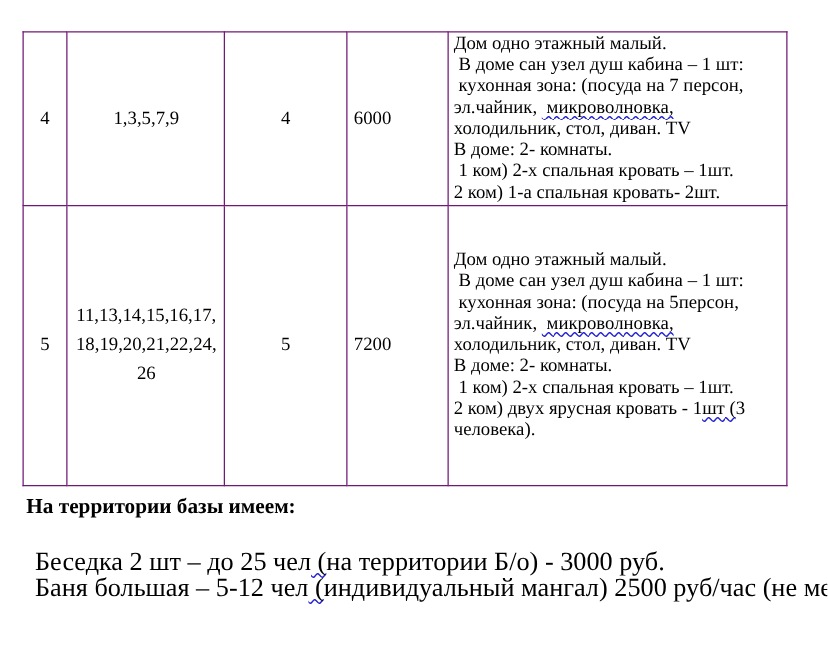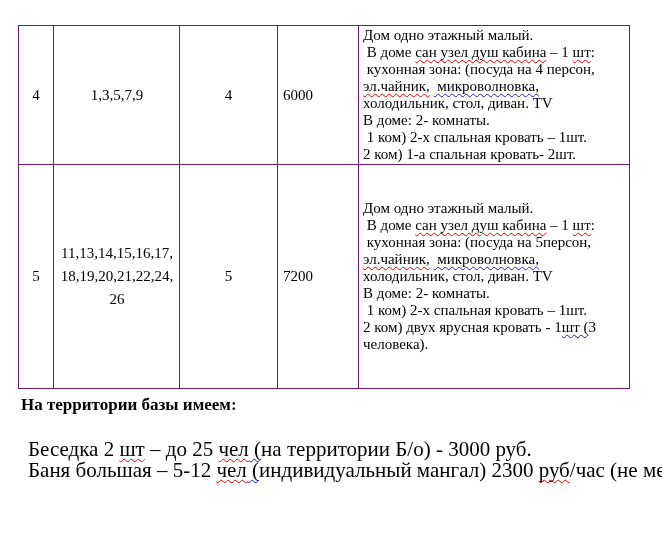--- a/index.html
+++ b/index.html
@@ -51,21 +51,20 @@
     left: 28px;
     top: 439px;
   }
   .facilities-list .tline {
     font-size: 21px;
     line-height: 20.8px;
     white-space: pre;
   }
   
   .wr {
-    text-decoration: underline;
     text-decoration-style: wavy;
     text-decoration-color: #e60000;
     text-decoration-thickness: 1px;
     text-underline-offset: 2px;
     text-decoration-skip-ink: none;
   }
   .wb {
     text-decoration: underline;
     text-decoration-style: wavy;
     text-decoration-color: #2222d4;
@@ -90,21 +89,21 @@
     </colgroup>
     <tbody>
       <tr class="row-a">
         <td class="c-num">4</td>
         <td class="c-houses">1,3,5,7,9</td>
         <td class="c-cap">4</td>
         <td class="c-price">6000</td>
         <td class="c-desc">
             <div class="tline"><span>Дом одно этажный малый.</span></div>
             <div class="tline"><span> В доме </span><span class="wr">сан узел душ кабина</span><span> – 1 </span><span class="wr">шт</span><span>:</span></div>
-            <div class="tline"><span> кухонная зона: (посуда на 4 персон,</span></div>
+            <div class="tline"><span> кухонная зона: (посуда на 7 персон,</span></div>
             <div class="tline"><span class="wr">эл.чайник,</span><span> </span><span class="wb"> микроволновка,</span></div>
             <div class="tline"><span>холодильник, стол, диван. TV</span></div>
             <div class="tline"><span>В доме: 2- комнаты.</span></div>
             <div class="tline"><span> 1 ком) 2-х спальная кровать – 1шт.</span></div>
             <div class="tline"><span>2 ком) 1-а спальная кровать- 2шт.</span></div>
           </td>
       </tr>
       <tr class="row-b">
         <td class="c-num">5</td>
         <td class="c-houses">11,13,14,15,16,17,
@@ -124,16 +123,16 @@
             <div class="tline"><span>человека).</span></div>
           </td>
       </tr>
     </tbody>
   </table>
 
   <div class="facilities-heading">На территории базы имеем:</div>
 
   <div class="facilities-list">
       <div class="tline"><span>Беседка 2 </span><span class="wr">шт</span><span> – до 25 </span><span class="wr">чел</span><span class="wb"> (</span><span>на территории Б/о) - 3000 руб.</span></div>
-      <div class="tline"><span>Баня большая – 5-12 </span><span class="wr">чел</span><span class="wb"> (</span><span>индивидуальный мангал) 2300 </span><span class="wr">руб</span><span>/час (не менее 2-х часов)</span></div>
+      <div class="tline"><span>Баня большая – 5-12 </span><span class="wr">чел</span><span class="wb"> (</span><span>индивидуальный мангал) 2500 </span><span class="wr">руб</span><span>/час (не менее 2-х часов)</span></div>
     </div>
 
 </div>
 
 </body></html>

